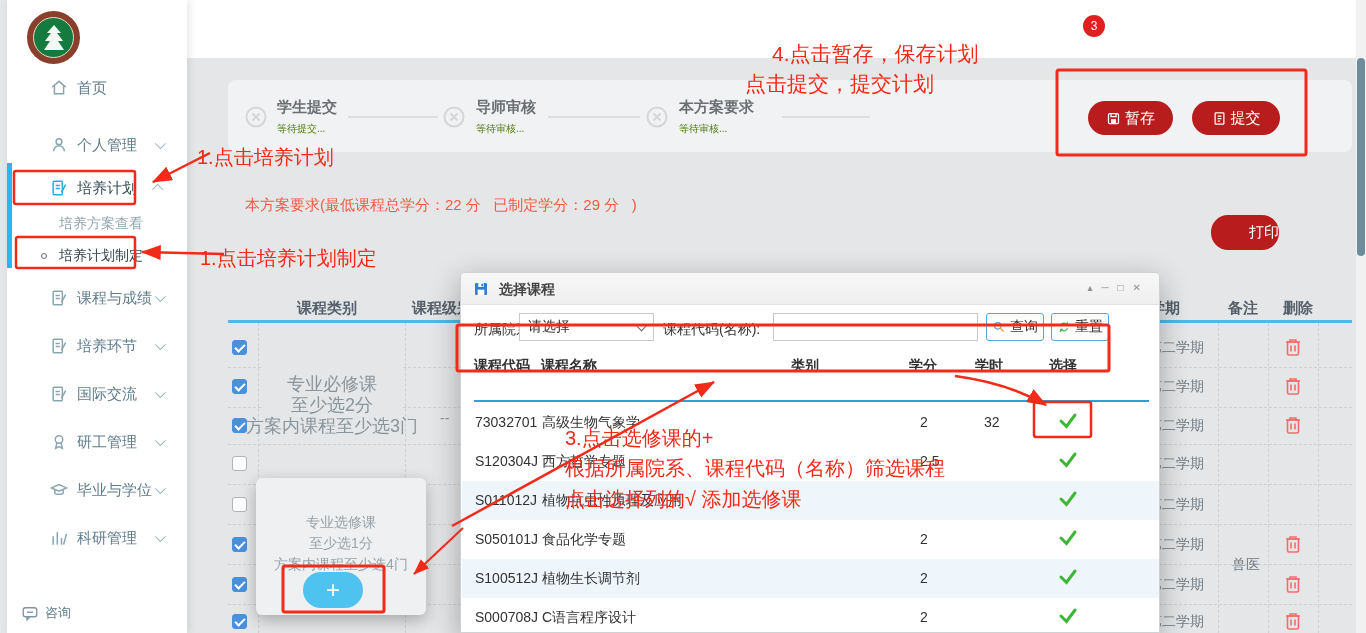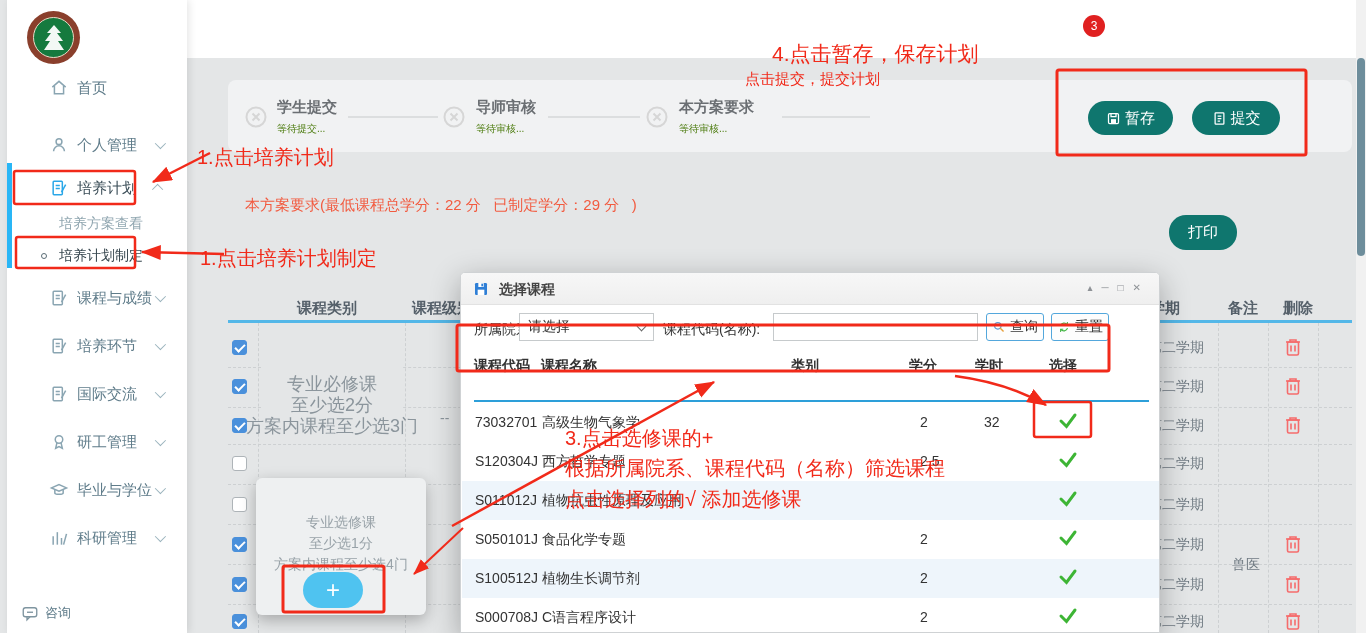--- a/index.html
+++ b/index.html
@@ -38,21 +38,21 @@
 
   
   .content { position:absolute; left:180px; top:58px; width:1186px; height:575px; background:#e4e6e7; }
 
   .steps-panel { position:absolute; left:228px; top:80px; width:1124px; height:72px; background:#f1f2f3; border-radius:8px; z-index:2; }
   .step-circle { position:absolute; width:22px; height:22px; }
   .step-title { position:absolute; font-size:15px; font-weight:bold; color:#6b6f73; white-space:nowrap; }
   .step-status { position:absolute; font-size:10px; color:#4d7c0f; white-space:nowrap; }
   .step-line { position:absolute; height:2px; background:#dcdedf; top:116px; z-index:2; }
 
-  .pill-btn { position:absolute; background:#0f766e; color:#fff; border:none; border-radius:17px;
+  .pill-btn { position:absolute; background:#b91c1c; color:#fff; border:none; border-radius:17px;
               font-size:15px; display:flex; align-items:center; justify-content:center; gap:4px; cursor:pointer; z-index:3;
               font-family:inherit; }
   .req-line { position:absolute; left:245px; top:196px; font-size:15px; color:#f25b40; z-index:2; white-space:pre; }
 
   
   .bt-header { position:absolute; top:299px; font-size:15px; font-weight:bold; color:#55606a; z-index:2; white-space:nowrap; }
   .blue-rule { position:absolute; left:228px; top:320px; width:1124px; height:3px; background:#53b7e8; z-index:2; }
   .hdash { position:absolute; left:228px; width:1124px; height:0; border-top:1px dashed #cdd0d2; z-index:1; }
   .vdash { position:absolute; top:323px; height:310px; width:0; border-left:1px dashed #cdd0d2; z-index:1; }
   .cb { position:absolute; left:232px; width:15px; height:15px; background:#fff; border:1px solid #aeb4b8; border-radius:3px; z-index:3; cursor:pointer; }
@@ -288,21 +288,21 @@
   <button class="pill-btn" style="left:1192px; top:101px; width:88px; height:34px;">
     <svg width="15" height="15" viewBox="0 0 24 24" fill="none" stroke="#fff" stroke-width="2">
         <rect x="5" y="3" width="14" height="18" rx="1"></rect>
         <path d="M9 8 h6 M9 12 h6 M9 16 h4"></path>
       </svg>
     <span>提交</span>
   </button>
 
   <div class="req-line">本方案要求(最低课程总学分：22 分   已制定学分：29 分   )</div>
 
-  <button class="pill-btn" style="left:1169px; top:215px; width:68px; height:35px;">
+  <button class="pill-btn" style="left:1211px; top:215px; width:68px; height:35px;justify-content:flex-end;">
     <span>打印</span>
   </button>
 
   <div class="bt-header" style="left:297px;">课程类别</div>
   <div class="bt-header" style="left:412px;">课程级别</div>
   <div class="bt-header" style="left:1150px;">学期</div>
   <div class="bt-header" style="left:1228px;">备注</div>
   <div class="bt-header" style="left:1283px;">删除</div>
   <div class="blue-rule"></div>
 
@@ -523,18 +523,18 @@
     <path d="M955 376 Q 1008 383 1046 405" fill="none" stroke="#f12a1a" stroke-width="2.5" marker-end="url(#ah)"></path>
     <line x1="463" y1="528" x2="414" y2="574" stroke="#f12a1a" stroke-width="2" marker-end="url(#ah)"></line>
   </svg>
 
   <div class="red-note" style="left:197px; top:144px;">1.点击培养计划</div>
   <div class="red-note" style="left:200px; top:245px;">1.点击培养计划制定</div>
   <div class="red-note" style="left:565px; top:425px;">3.点击选修课的+</div>
   <div class="red-note" style="left:565px; top:455px;">根据所属院系、课程代码（名称）筛选课程</div>
   <div class="red-note" style="left:565px; top:486px;">点击选择列的√ 添加选修课</div>
   <div class="red-note" style="left:772px; top:40px; font-size:21px;">4.点击暂存，保存计划</div>
-  <div class="red-note" style="left:745px; top:70px; font-size:15px;">点击提交，提交计划</div>
+  <div class="red-note" style="left:745px; top:70px; font-size:21px;">点击提交，提交计划</div>
 
   <div class="scroll-track"></div>
   <div class="scroll-thumb"></div>
 
 </div>
 
 </body></html>

